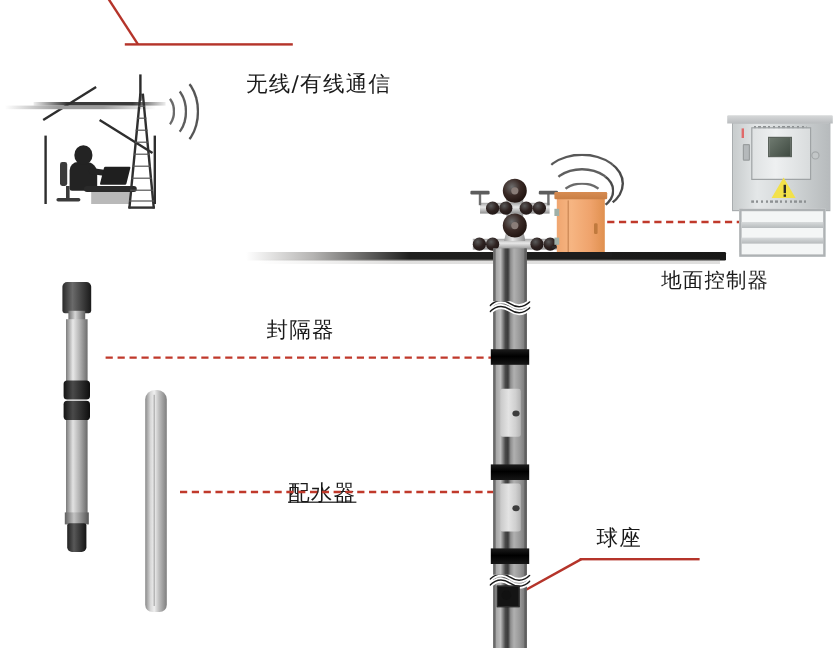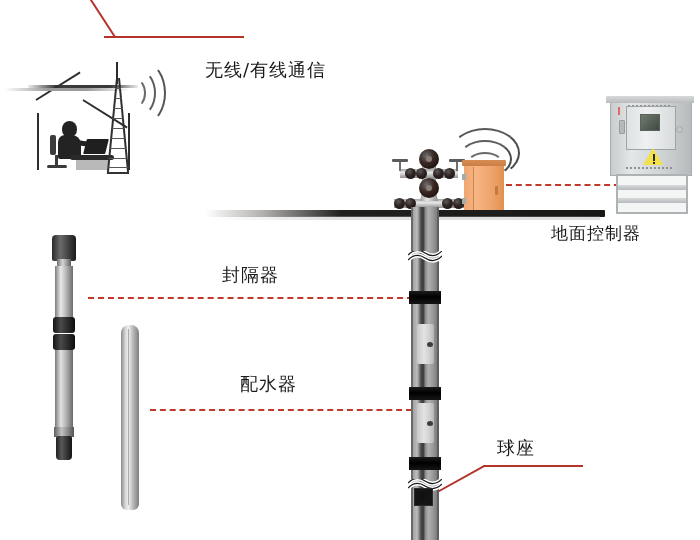--- a/index.html
+++ b/index.html
@@ -188,21 +188,21 @@
 
 <div id="stage">
 
 
   <div class="lbl" style="left:551px; top:222px; font-size:17px;">地面控制器</div>
 
   <div class="lbl" style="left:205px; top:58px; font-size:18px;">无线/有线通信</div>
 
   <div class="lbl" style="left:222px; top:263px; font-size:18px;">封隔器</div>
 
-  <div class="lbl" style="left:240px; top:372px; font-size:18px;">配水器</div>
+  <div class="lbl" style="left:240px; top:399px; font-size:18px;text-decoration:underline;">配水器</div>
 
   <div class="lbl" style="left:497px; top:436px; font-size:18px;">球座</div>
 
   <div class="solidline" style="left:104px; top:36px; width:140px; height:2px;"></div>
   <div class="solidline" style="left:70px; top:36px; width:45px; height:2px; transform: rotate(57deg); transform-origin: right center;"></div>
 
   <div class="dashline" style="left:506px; top:184px; width:163px;"></div>
 
   <div class="dashline" style="left:88px; top:297px; width:325px;"></div>
 

